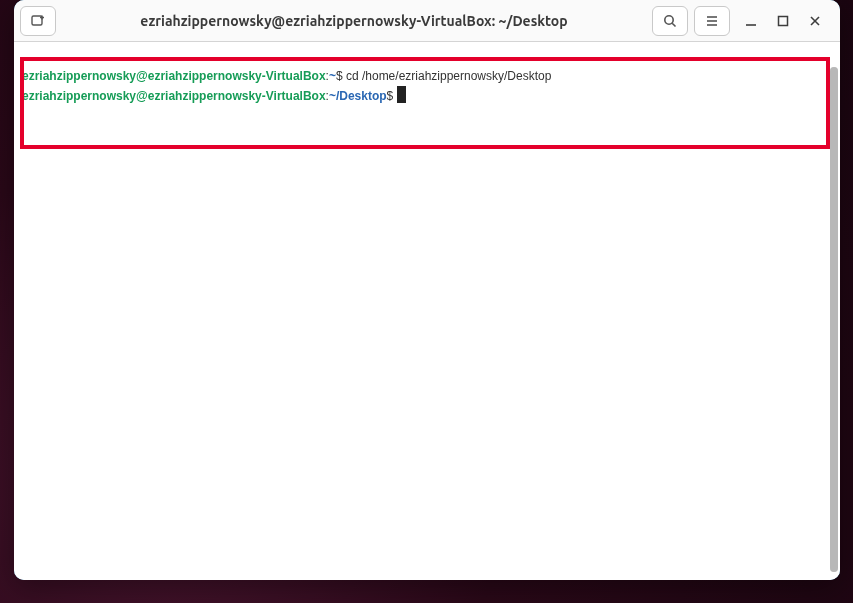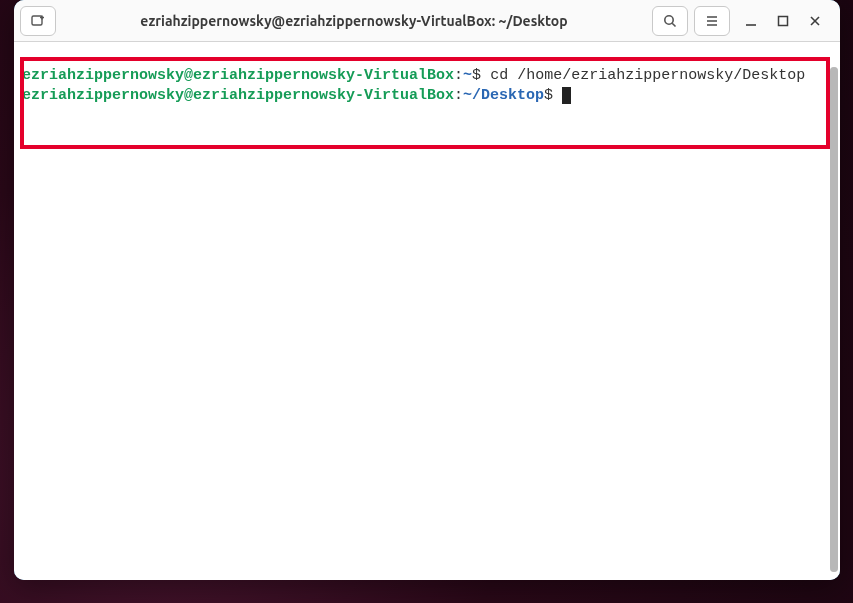--- a/index.html
+++ b/index.html
@@ -71,23 +71,23 @@
     left: 6px; top: 15px;
     width: 810px; height: 92px;
     border: 4px solid #e4002b;
     pointer-events: none;
     z-index: 2;
   }
   .terminal {
     position: absolute;
     left: 0; top: 24px; right: 12px; bottom: 4px;
     padding: 0 4px 4px 8px;
-    font-size: 15px;
+    font-size: 12px;
     line-height: 20px;
-    font-family: Liberation Mono, monospace;
+    font-family: Liberation Sans, sans-serif;
     color: #333;
     white-space: pre-wrap;
     word-break: break-all;
     overflow-y: hidden;
   }
   .user { color: #169c57; font-weight: bold; }
   .path { color: #2a67b3; font-weight: bold; }
   .cmd { color: #333; }
   .cursor-block {
     display: inline-block;

